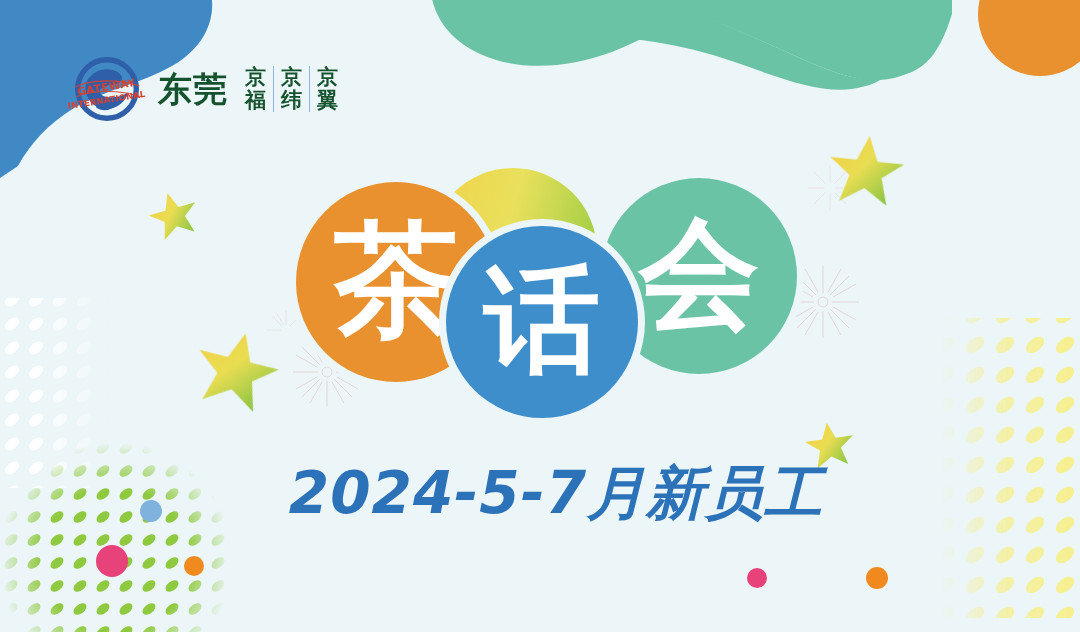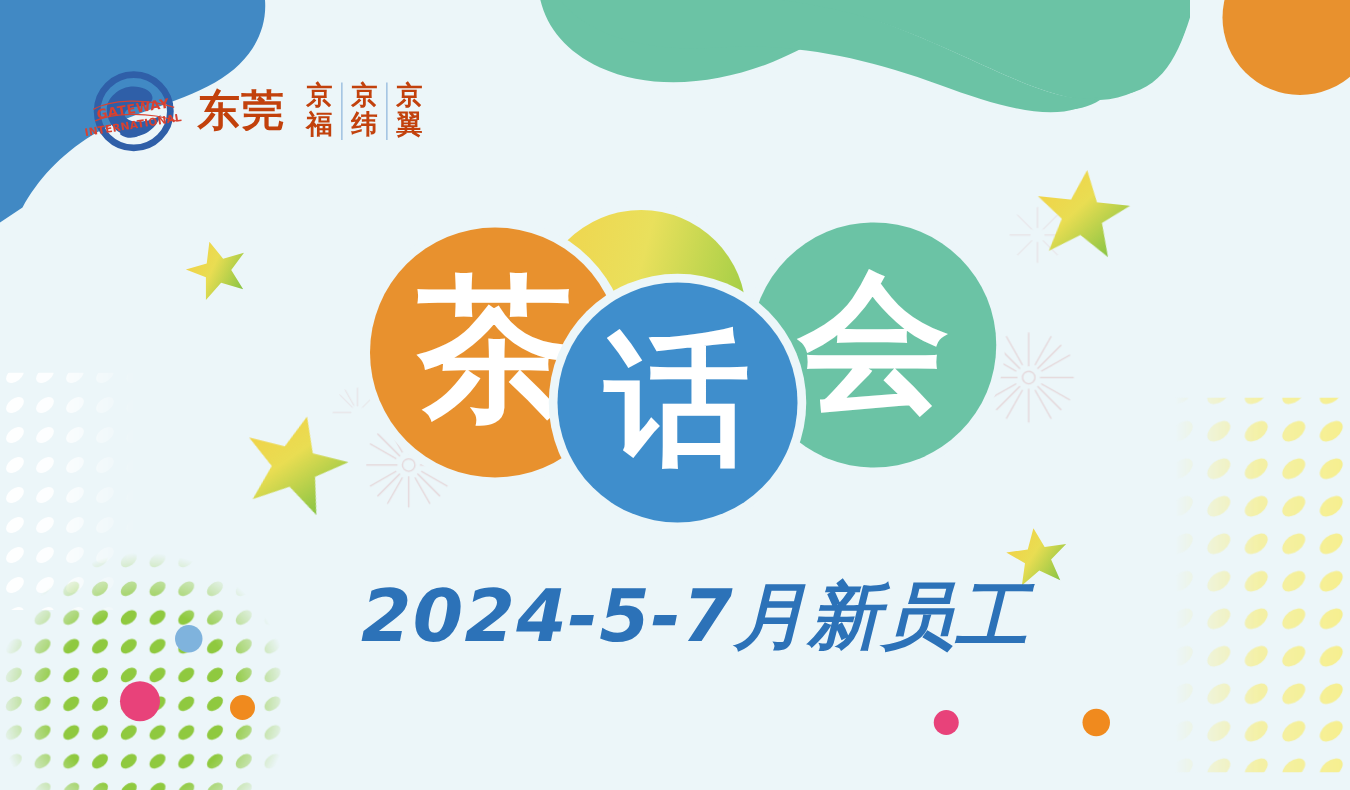--- a/index.html
+++ b/index.html
@@ -20,21 +20,21 @@
 
   
   #brand{
     position:absolute;left:68px;top:52px;
     display:flex;align-items:center;gap:12px;
     z-index:40;
   }
   #logo-mark{width:78px;height:74px;display:block;}
   #company-name{
     display:flex;align-items:center;
-    color:#c2410c;
+    color:#14532d;
     font-weight:700;
     white-space:nowrap;
   }
   .cn-plain{
     font-size:34px;line-height:1;
     letter-spacing:1px;
     font-family:"Liberation Sans","DejaVu Sans",sans-serif;
   }
   #cn-stack{
     display:flex;align-items:stretch;

